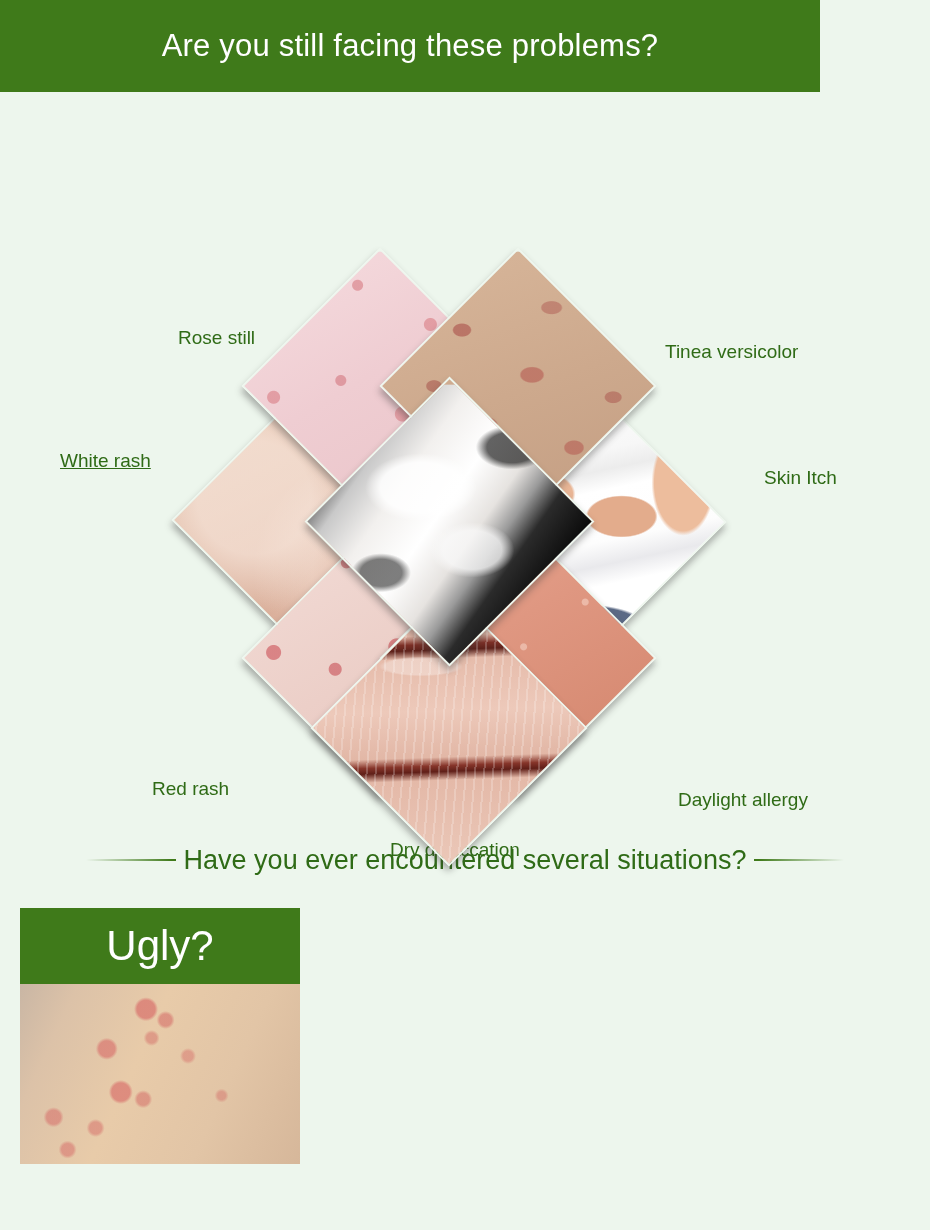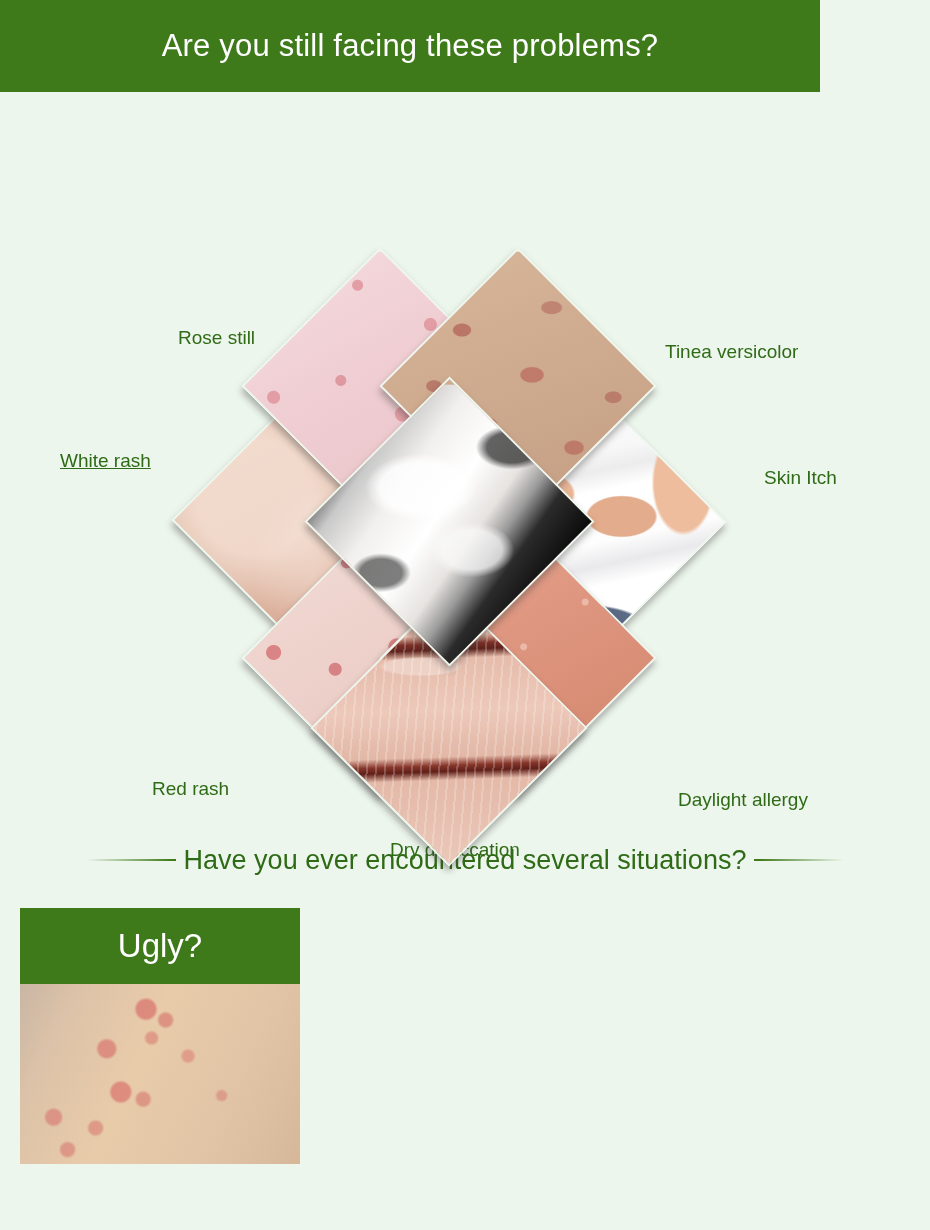--- a/index.html
+++ b/index.html
@@ -202,21 +202,21 @@
     display: flex; justify-content: space-between;
   }
   .card { width: 280px; }
   .card-header {
     height: 76px;
     background: #3f7a1a;
     display: flex; align-items: center; justify-content: center;
   }
   .card-title {
     color: #ffffff;
-    font-size: 33px;
+    font-size: 42px;
     font-weight: 400;
   }
   .card-photo {
     height: 180px;
     position: relative;
     overflow: hidden;
   }
   .ph-ugly {
     background:
       radial-gradient(circle at 45% 14%, rgba(214,96,96,.60) 0 9px, transparent 12px),

